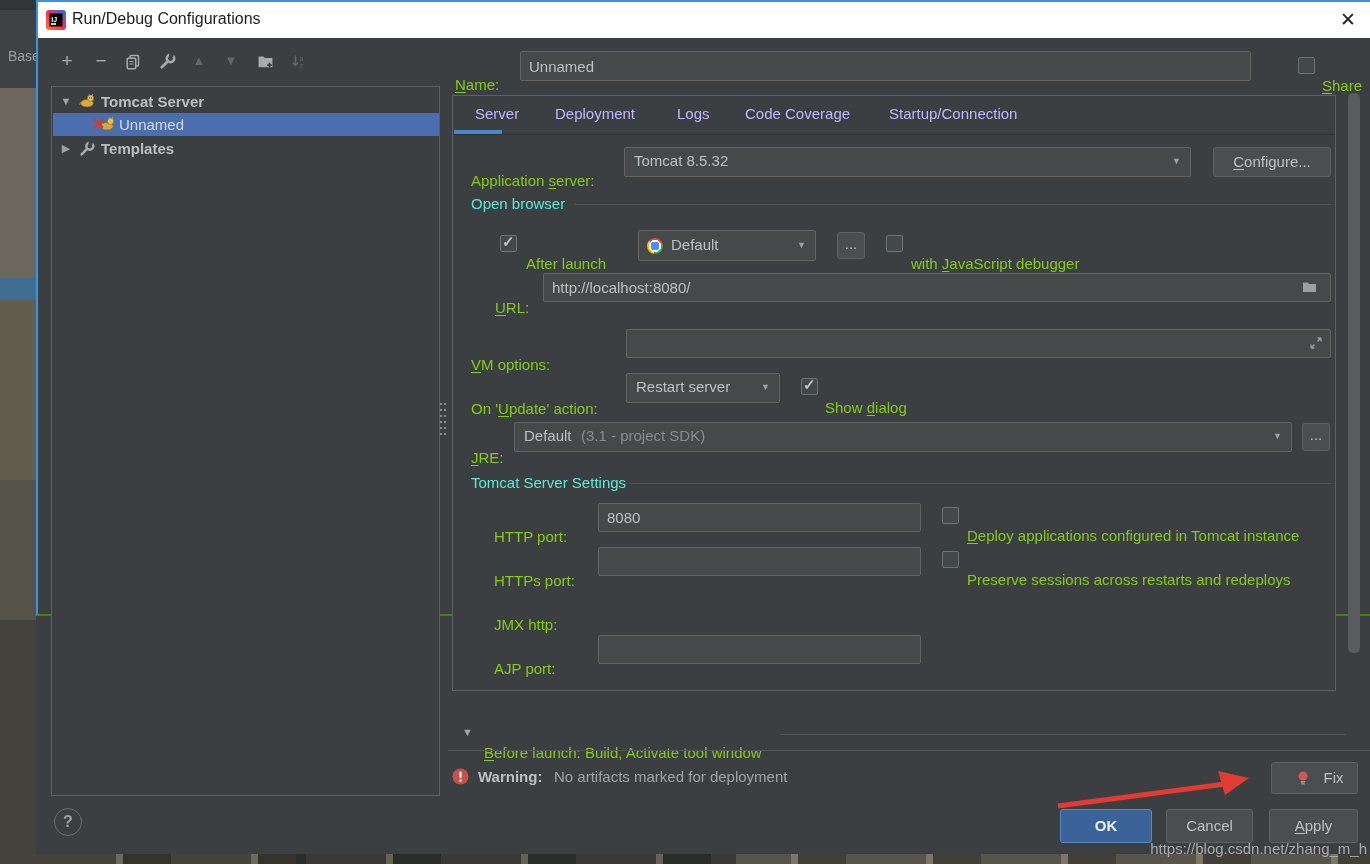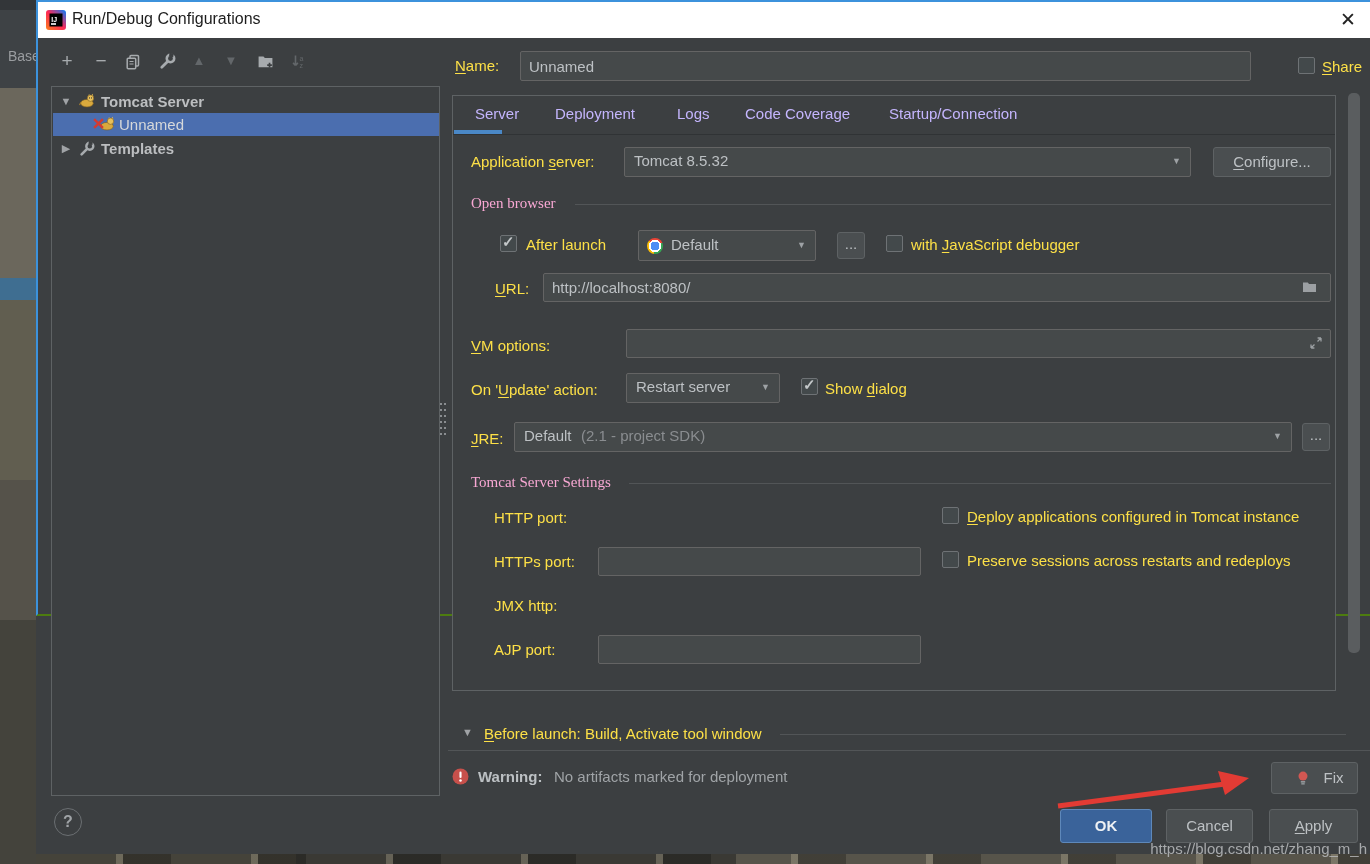--- a/index.html
+++ b/index.html
@@ -55,21 +55,21 @@
   .xmark { position:absolute; left:-5px; top:1px; }
 
   .splitter { left:401px; top:399px; width:8px; height:38px;
     background-image:radial-gradient(circle, #8a8d90 1px, transparent 1.4px);
     background-size:4px 6px; }
 
   .help-btn { left:16px; top:806px; width:28px; height:28px; border:1px solid #6b6f72; border-radius:50%;
     color:#a0a4a7; text-align:center; line-height:26px; font-size:16px; font-weight:bold; }
 
   
-  .lbl { white-space:nowrap; color:#fde047; }
+  .lbl { white-space:nowrap; color:#84cc16;margin-top:19px; }
   .field {
     background:#45494a; border:1px solid #646464; border-radius:2px; color:#bdc1c4;
     font-family:"Liberation Sans", sans-serif; font-size:15px; padding:0 8px; outline:none;
   }
   input.field { display:block; }
 
   
   .cb { position:absolute; width:17px; height:17px; background:#43494b; border:1px solid #6e7275; border-radius:2px; }
   .cb .tick { display:none; position:absolute; left:1px; top:-3px; color:#c3c7c9; font-size:15px; font-weight:bold; }
   .cb.checked .tick { display:block; }
@@ -77,21 +77,21 @@
   
   .tabpanel { left:414px; top:93px; width:884px; height:596px; border:1px solid #5e6264; background:#3c3f41; }
   .tab { position:absolute; top:9px; color:#c4b5fd; }
   .tab-underline { position:absolute; left:1px; top:34px; width:48px; height:4px; background:#4a88c7; }
   .tab-sep { position:absolute; left:0; top:38px; width:100%; height:1px; background:#303335; }
 
   .combo { background:#45494a; border:1px solid #646464; border-radius:2px; }
   .combo .val { position:absolute; left:9px; top:4px; white-space:nowrap; }
   .combo .varrow { position:absolute; right:9px; top:8px; font-size:9px; color:#9ea2a5; }
   .btn { background:#4a4e50; border:1px solid #5e6264; border-radius:3px; color:#bdc1c4; text-align:center; }
-  .grp-label { color:#f9a8d4; white-space:nowrap;font-family:Liberation Serif, serif; }
+  .grp-label { color:#5eead4; white-space:nowrap; }
   .grp-line { height:1px; background:#525557; }
 
   .chrome-icon { position:absolute; left:8px; top:7px; width:16px; height:16px; border-radius:50%;
     background:
       radial-gradient(circle at 50% 50%, #4e8df5 0 4.5px, #ffffff 4.5px 6.2px, rgba(0,0,0,0) 6.2px),
       conic-gradient(from -50deg, #ea4335 0 33%, #34a853 33% 66%, #fbbc05 66% 100%); }
 
   
   .warn-bold { font-weight:bold; color:#bcc0c3; }
   .warn-dim { color:#a0a4a7; }
@@ -261,29 +261,30 @@
           <span class="varrow">▼</span>
         </div>
         <span class="abs cb checked" style="left:348px;top:282px">
             <span class="tick">✓</span>
           </span>
         <span class="abs lbl" style="left:372px;top:284px">Show <u>d</u>ialog</span>
 
         <span class="abs lbl" style="left:18px;top:334px"><u>J</u>RE:</span>
         <div class="abs combo" style="left:61px;top:326px;width:778px;height:30px">
           <span class="val">Default</span>
-          <span class="val" style="left:66px;color:#8a8d90">(2.1 - project SDK)</span>
+          <span class="val" style="left:66px;color:#8a8d90">(3.1 - project SDK)</span>
           <span class="varrow">▼</span>
         </div>
         <div class="abs btn" style="left:849px;top:327px;width:28px;height:28px;line-height:22px">...</div>
 
         <span class="abs grp-label" style="left:18px;top:378px">Tomcat Server Settings</span>
         <div class="abs grp-line" style="left:176px;top:387px;width:702px"></div>
 
         <span class="abs lbl" style="left:41px;top:413px">HTTP port:</span>
+        <input class="abs field" style="left: 145px; top: 407px; width: 323px; height: 29px;" value="8080">
         <span class="abs cb" style="left:489px;top:411px"></span>
         <span class="abs lbl" style="left:514px;top:412px"><u>D</u>eploy applications configured in Tomcat instance</span>
 
         <span class="abs lbl" style="left:41px;top:457px">HTTPs port:</span>
         <input class="abs field" style="left: 145px; top: 451px; width: 323px; height: 29px;" value="">
         <span class="abs cb" style="left:489px;top:455px"></span>
         <span class="abs lbl" style="left:514px;top:456px">Preserve sessions across restarts and redeploys</span>
 
         <span class="abs lbl" style="left:41px;top:501px">JMX http:</span>
 

